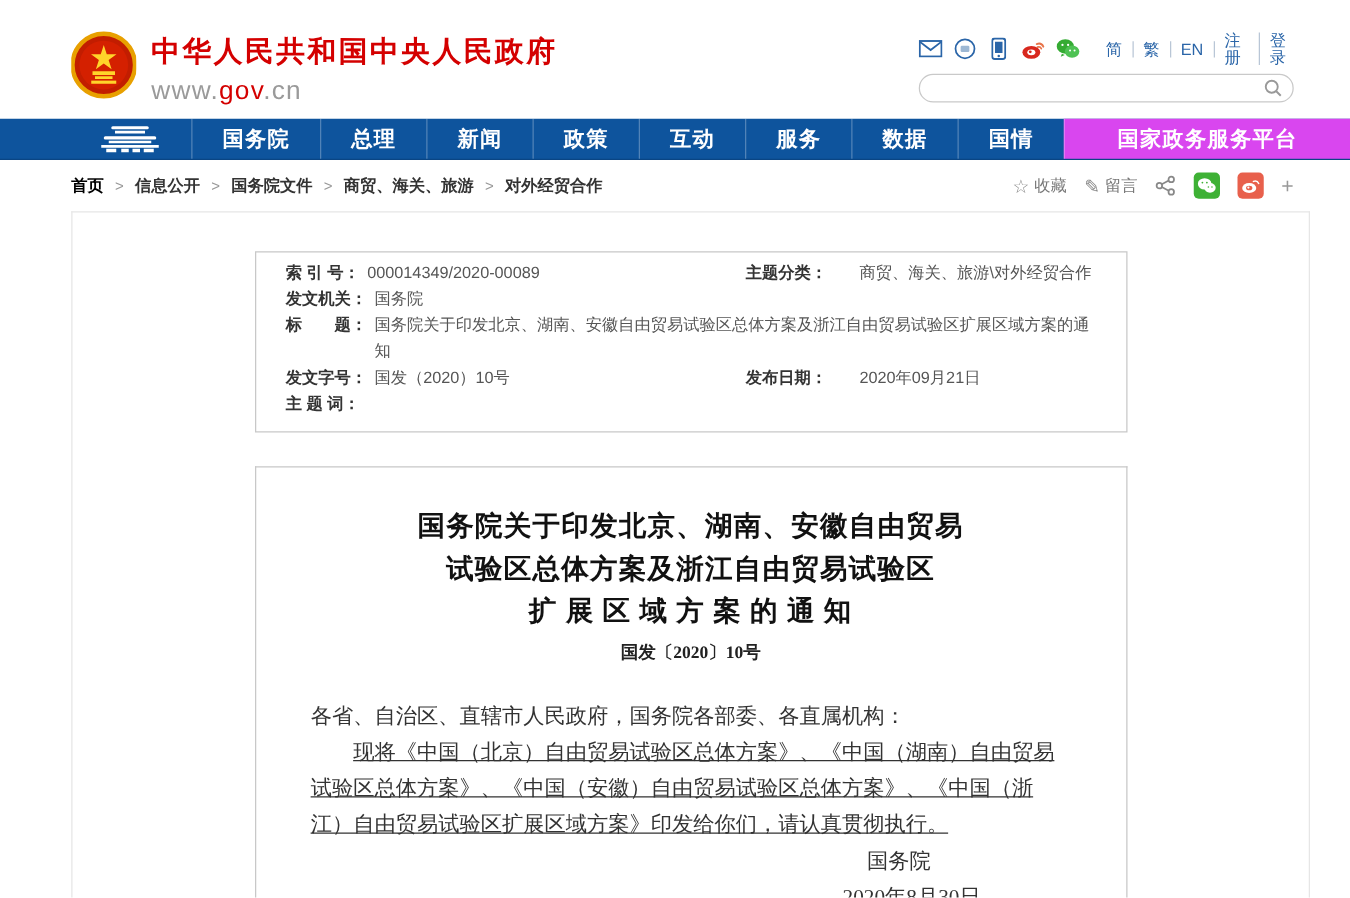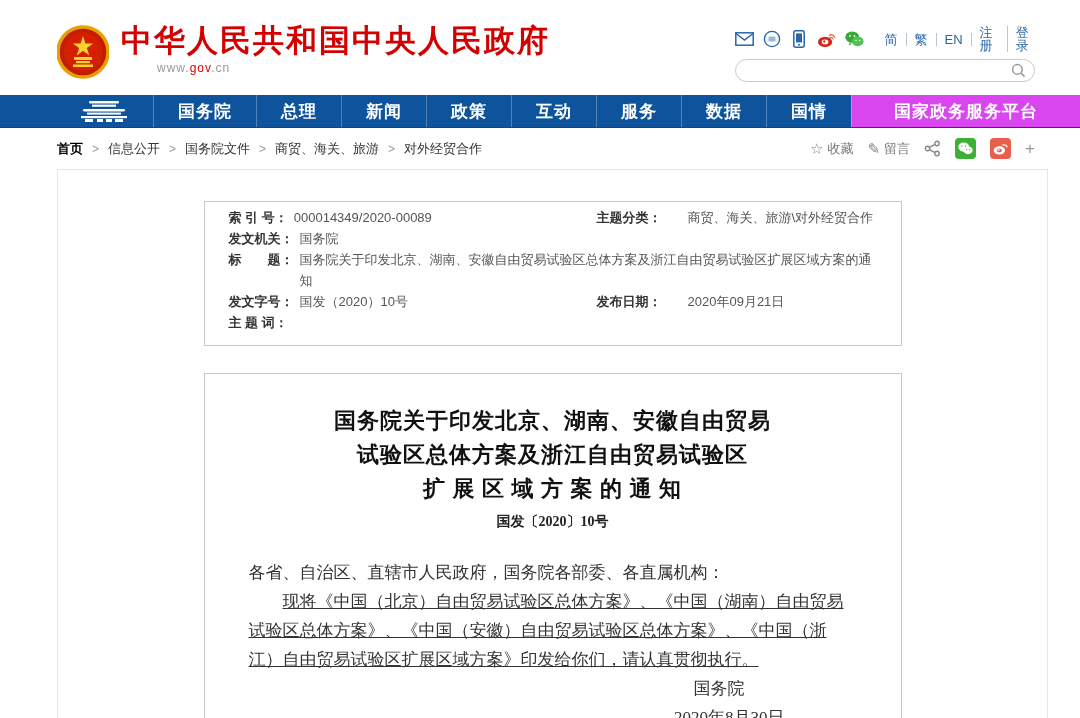--- a/index.html
+++ b/index.html
@@ -9,22 +9,22 @@
     font-family:"Liberation Sans","DejaVu Sans",sans-serif;
     color:#333;
   }
   .page { width:1080px; height:718px; position:relative; background:#fff; }
 
   
   .site-header { height:95px; position:relative; }
   .logo { position:absolute; left:57px; top:24px; display:flex; align-items:flex-start; cursor:pointer; }
   .emblem { width:52px; height:56px; }
   .logo-text { margin-left:12px; }
-  .site-title { font-size:31px; font-weight:bold; color:#d40000; letter-spacing:2px; line-height:34px; }
-  .site-url { font-size:12px; color:#9a9a9a; margin-top:3px; letter-spacing:1px;margin-left:36px; }
+  .site-title { font-size:23px; font-weight:bold; color:#d40000; letter-spacing:2px; line-height:34px; }
+  .site-url { font-size:21px; color:#9a9a9a; margin-top:3px; letter-spacing:1px; }
   .site-url .red { color:#d40000; }
 
   .header-right { position:absolute; right:45px; top:28px; width:300px; }
   .icon-links { display:flex; align-items:center; justify-content:flex-end; gap:9px; height:22px; }
   .hicon { width:19px; height:19px; display:inline-flex; align-items:center; justify-content:center; cursor:pointer; }
   .quick-links { display:flex; align-items:center; margin-left:4px; }
   .quick-links span { font-size:13px; color:#2a65a8; padding:0 8px; border-right:1px solid #b9c6d6; cursor:pointer; line-height:13px; }
   .quick-links span:last-child { border-right:none; padding-right:0; }
   .search-box { margin-top:9px; height:23px; border:1px solid #c9c9c9; border-radius:12px; display:flex; align-items:center; padding:0 8px 0 12px; background:#fff; }
   .search-box input { flex:1; border:none; outline:none; font-size:13px; background:transparent; height:19px; }
@@ -33,21 +33,21 @@
   
   .main-nav { height:33px; background:#0e549d; display:flex; align-items:stretch; border-bottom:1px solid #0a4584; }
   .main-nav .spacer { width:55px; }
   .nav-item { display:flex; align-items:center; justify-content:center; color:#fff; font-size:17px; font-weight:bold; padding:0 24px; cursor:pointer; border-left:1px solid rgba(255,255,255,0.28); letter-spacing:1px; }
   .nav-home { border-left:none; padding:0 20px; }
   .nav-last { background:#d946ef; flex:1; }
 
   
   .crumb-bar { height:41px; display:flex; align-items:center; justify-content:space-between; padding:0 45px 0 57px; }
   .breadcrumb { display:flex; align-items:center; font-size:13px; color:#333; }
-  .crumb { cursor:pointer; }
+  .crumb { cursor:pointer;font-weight:bold; }
   .crumb.first { font-weight:bold; color:#000; }
   .crumb-sep { color:#999; margin:0 9px; font-size:12px; }
   .page-tools { display:flex; align-items:center; gap:14px; color:#777; font-size:13px; }
   .tool { display:inline-flex; align-items:center; gap:4px; cursor:pointer; }
   .tool .glyph { font-size:15px; color:#888; }
   .badge { width:21px; height:21px; border-radius:4px; display:inline-flex; align-items:center; justify-content:center; cursor:pointer; }
   .badge.wechat { background:#3eb135; }
   .badge.weibo { background:#e8604c; }
   .tool-plus { font-size:17px; color:#999; cursor:pointer; }
 

